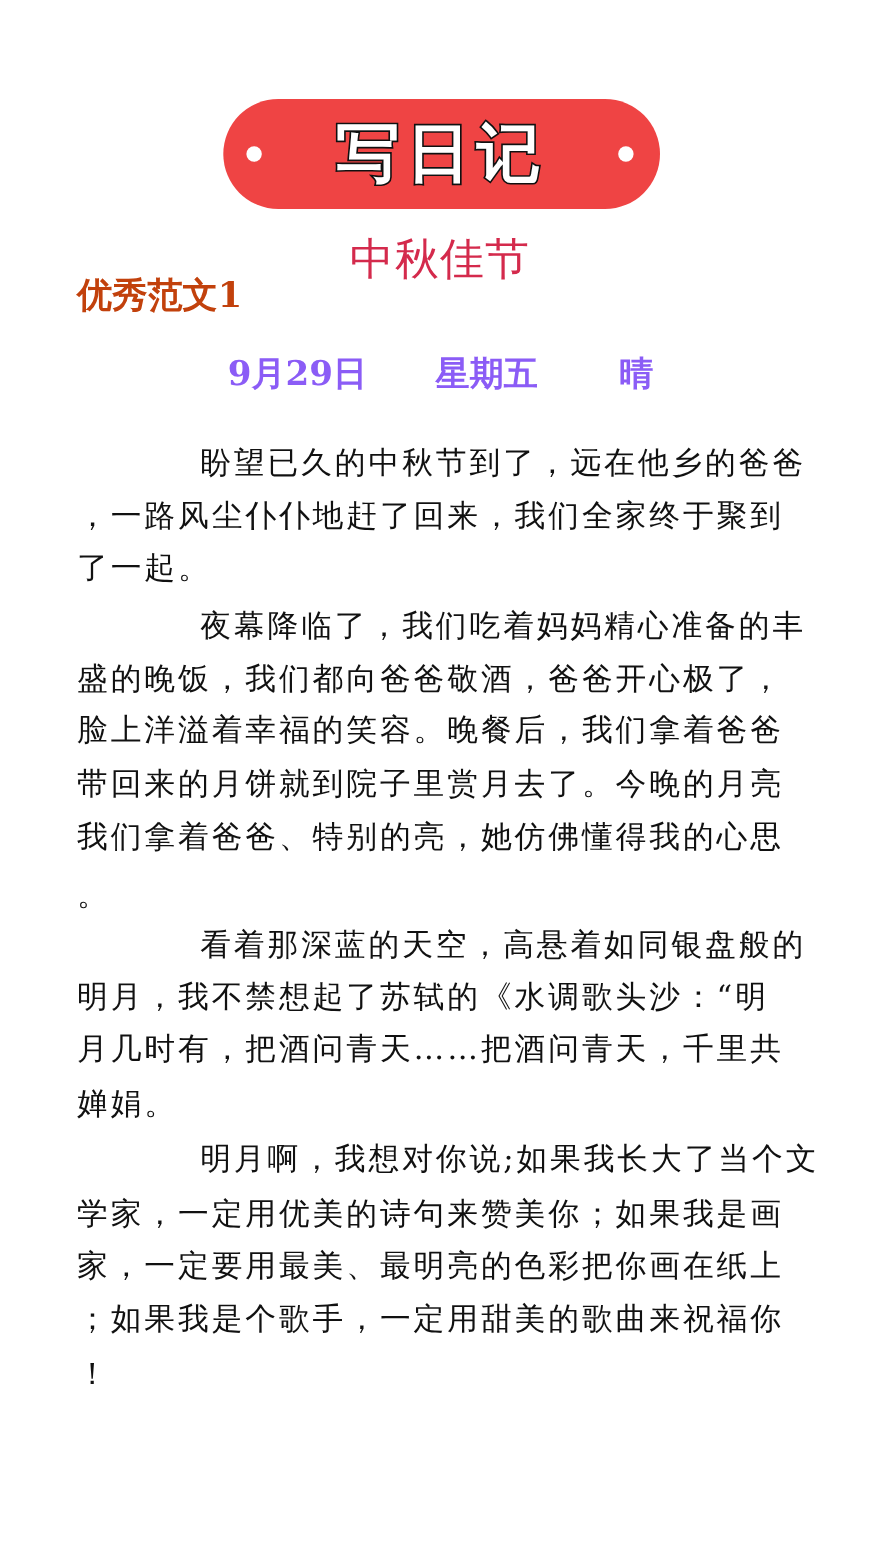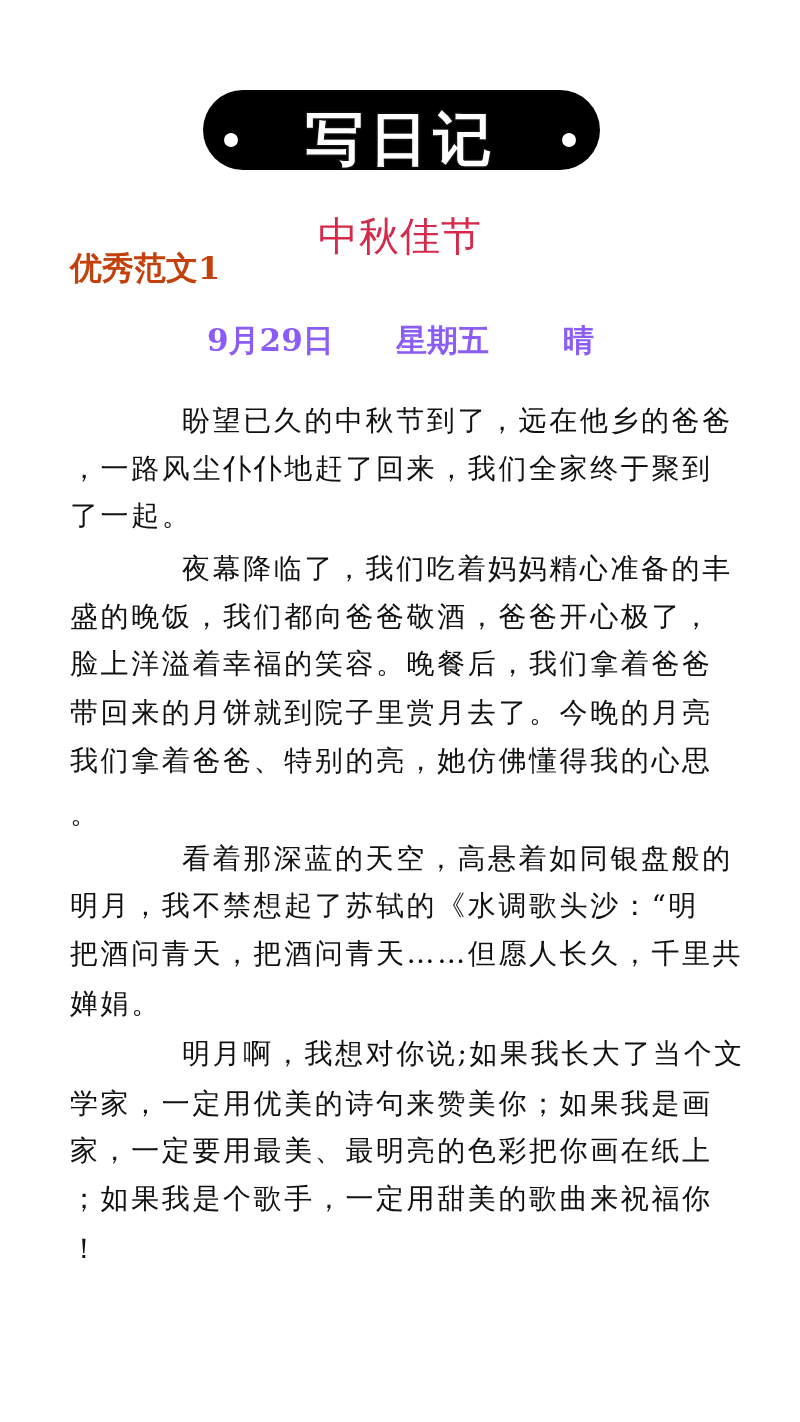--- a/index.html
+++ b/index.html
@@ -12,23 +12,23 @@
     height: 1422px;
     position: relative;
     overflow: hidden;
     font-family: "DejaVu Serif", "Liberation Serif", serif;
   }
   .banner {
     position: absolute;
     left: 203px;
     top: 90px;
     width: 397px;
-    height: 80px;
+    height: 100px;
     border-radius: 50px;
-    background: #000000;
+    background: #ef4444;
   }
   .banner .dot {
     position: absolute;
     top: 43px;
     width: 14px;
     height: 14px;
     border-radius: 50%;
     background: #ffffff;
   }
   .banner .dot.left { left: 21px; }
@@ -113,20 +113,20 @@
   <div class="line" style="top:449px">，一路风尘仆仆地赶了回来，我们全家终于聚到</div>
   <div class="line" style="top:496px">了一起。</div>
   <div class="line indent" style="top:549px">夜幕降临了，我们吃着妈妈精心准备的丰</div>
   <div class="line" style="top:597px">盛的晚饭，我们都向爸爸敬酒，爸爸开心极了，</div>
   <div class="line" style="top:644px">脸上洋溢着幸福的笑容。晚餐后，我们拿着爸爸</div>
   <div class="line" style="top:693px">带回来的月饼就到院子里赏月去了。今晚的月亮</div>
   <div class="line" style="top:741px">我们拿着爸爸、特别的亮，她仿佛懂得我的心思</div>
   <div class="line" style="top:794px">。</div>
   <div class="line indent" style="top:839px">看着那深蓝的天空，高悬着如同银盘般的</div>
   <div class="line" style="top:886px">明月，我不禁想起了苏轼的《水调歌头沙：“明</div>
-  <div class="line" style="top:934px">把酒问青天，把酒问青天……但愿人长久，千里共</div>
+  <div class="line" style="top:934px">月几时有，把酒问青天……把酒问青天，千里共</div>
   <div class="line" style="top:984px">婵娟。</div>
   <div class="line indent" style="top:1034px">明月啊，我想对你说;如果我长大了当个文</div>
   <div class="line" style="top:1084px">学家，一定用优美的诗句来赞美你；如果我是画</div>
   <div class="line" style="top:1131px">家，一定要用最美、最明亮的色彩把你画在纸上</div>
   <div class="line" style="top:1179px">；如果我是个歌手，一定用甜美的歌曲来祝福你</div>
   <div class="line" style="top:1229px">！</div>
 </div>
 
 </body></html>

